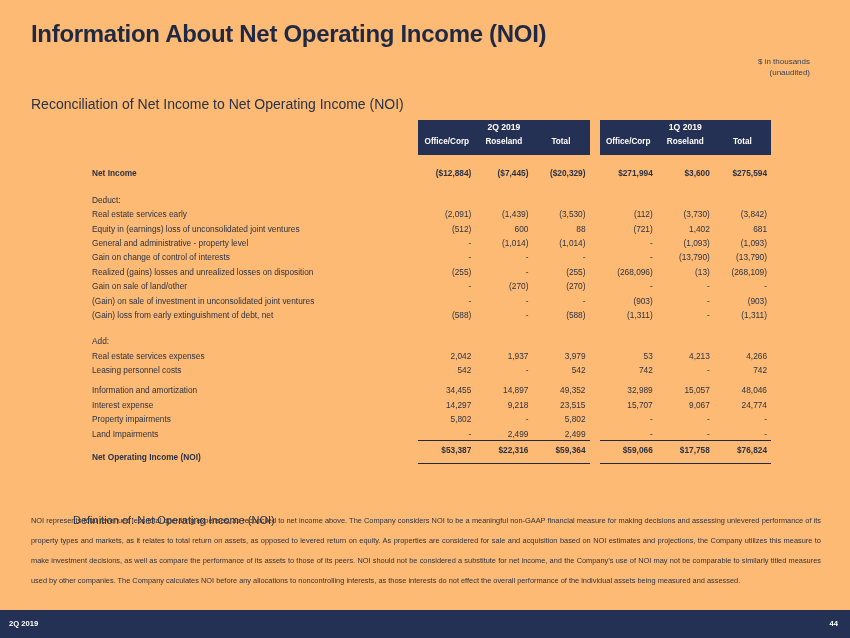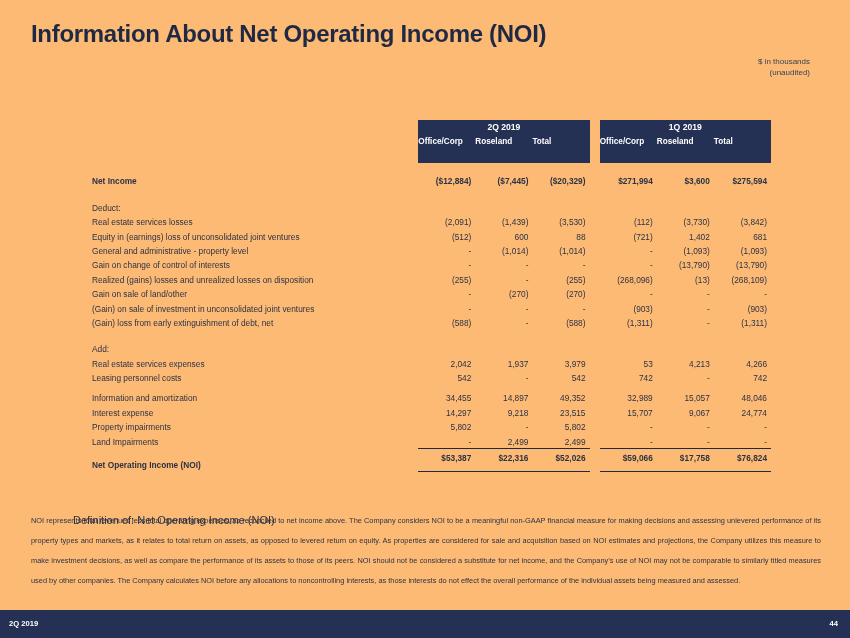--- a/index.html
+++ b/index.html
@@ -33,22 +33,22 @@
 
   th,td{padding:0;margin:0;}
 
   
   .hdr-band{
     background:#253154;color:#ffffff;font-weight:bold;
     font-size:8.6px;text-align:center;height:14px;vertical-align:middle;
   }
   .hdr-sub{
     background:#253154;color:#ffffff;font-weight:bold;
-    font-size:8.2px;text-align:left;height:15px;vertical-align:middle;
-    padding-bottom:14px;
+    font-size:8.2px;text-align:center;height:15px;vertical-align:middle;
+    padding-bottom:6px;
   }
   .hdr-blank{background:transparent;}
 
   tr.r td{height:14.4px;vertical-align:bottom;line-height:11px;}
   td.lbl{text-align:left;padding-left:61px;white-space:nowrap;}
   td.num{text-align:right;padding-right:4px;white-space:nowrap;}
   td.gapc{}
 
   tr.spacer td{height:12px;}
   tr.spacer-sm td{height:6px;}
@@ -92,20 +92,21 @@
 
 <div class="slide">
 
   <div class="title">Information About Net Operating Income (NOI)</div>
 
   <div class="units">
     <div>$ in thousands</div>
     <div>(unaudited)</div>
   </div>
 
+  <div class="subtitle">Reconciliation of Net Income to Net Operating Income (NOI)</div>
 
   <div class="tbl">
     <table>
       <colgroup>
         <col class="lbl">
           <col class="num">
           <col class="num">
           <col class="num">
         <col class="gap">
         <col class="num">
@@ -165,21 +166,21 @@
             <td class="lbl">Deduct:</td>
             <td class="num"></td>
             <td class="num"></td>
             <td class="num"></td>
             <td class="gapc"></td>
             <td class="num"></td>
             <td class="num"></td>
             <td class="num"></td>
           </tr>
           <tr class="r">
-            <td class="lbl">Real estate services losses</td>
+            <td class="lbl">Real estate services early</td>
             <td class="num">(2,091)</td>
             <td class="num">(1,439)</td>
             <td class="num">(3,530)</td>
             <td class="gapc"></td>
             <td class="num">(112)</td>
             <td class="num">(3,730)</td>
             <td class="num">(3,842)</td>
           </tr>
           <tr class="r">
             <td class="lbl">Equity in (earnings) loss of unconsolidated joint ventures</td>
@@ -338,21 +339,21 @@
             <td class="num">2,499</td>
             <td class="gapc"></td>
             <td class="num">-</td>
             <td class="num">-</td>
             <td class="num">-</td>
           </tr>
           <tr class="r total">
             <td class="lbl bold">Net Operating Income (NOI)</td>
             <td class="num bold">$53,387</td>
             <td class="num bold">$22,316</td>
-            <td class="num bold">$52,026</td>
+            <td class="num bold">$59,364</td>
             <td class="gapc"></td>
             <td class="num bold">$59,066</td>
             <td class="num bold">$17,758</td>
             <td class="num bold">$76,824</td>
           </tr>
         </tbody>
     </table>
   </div>
 
   <div class="def-title">Definition of: Net Operating Income (NOI)</div>

